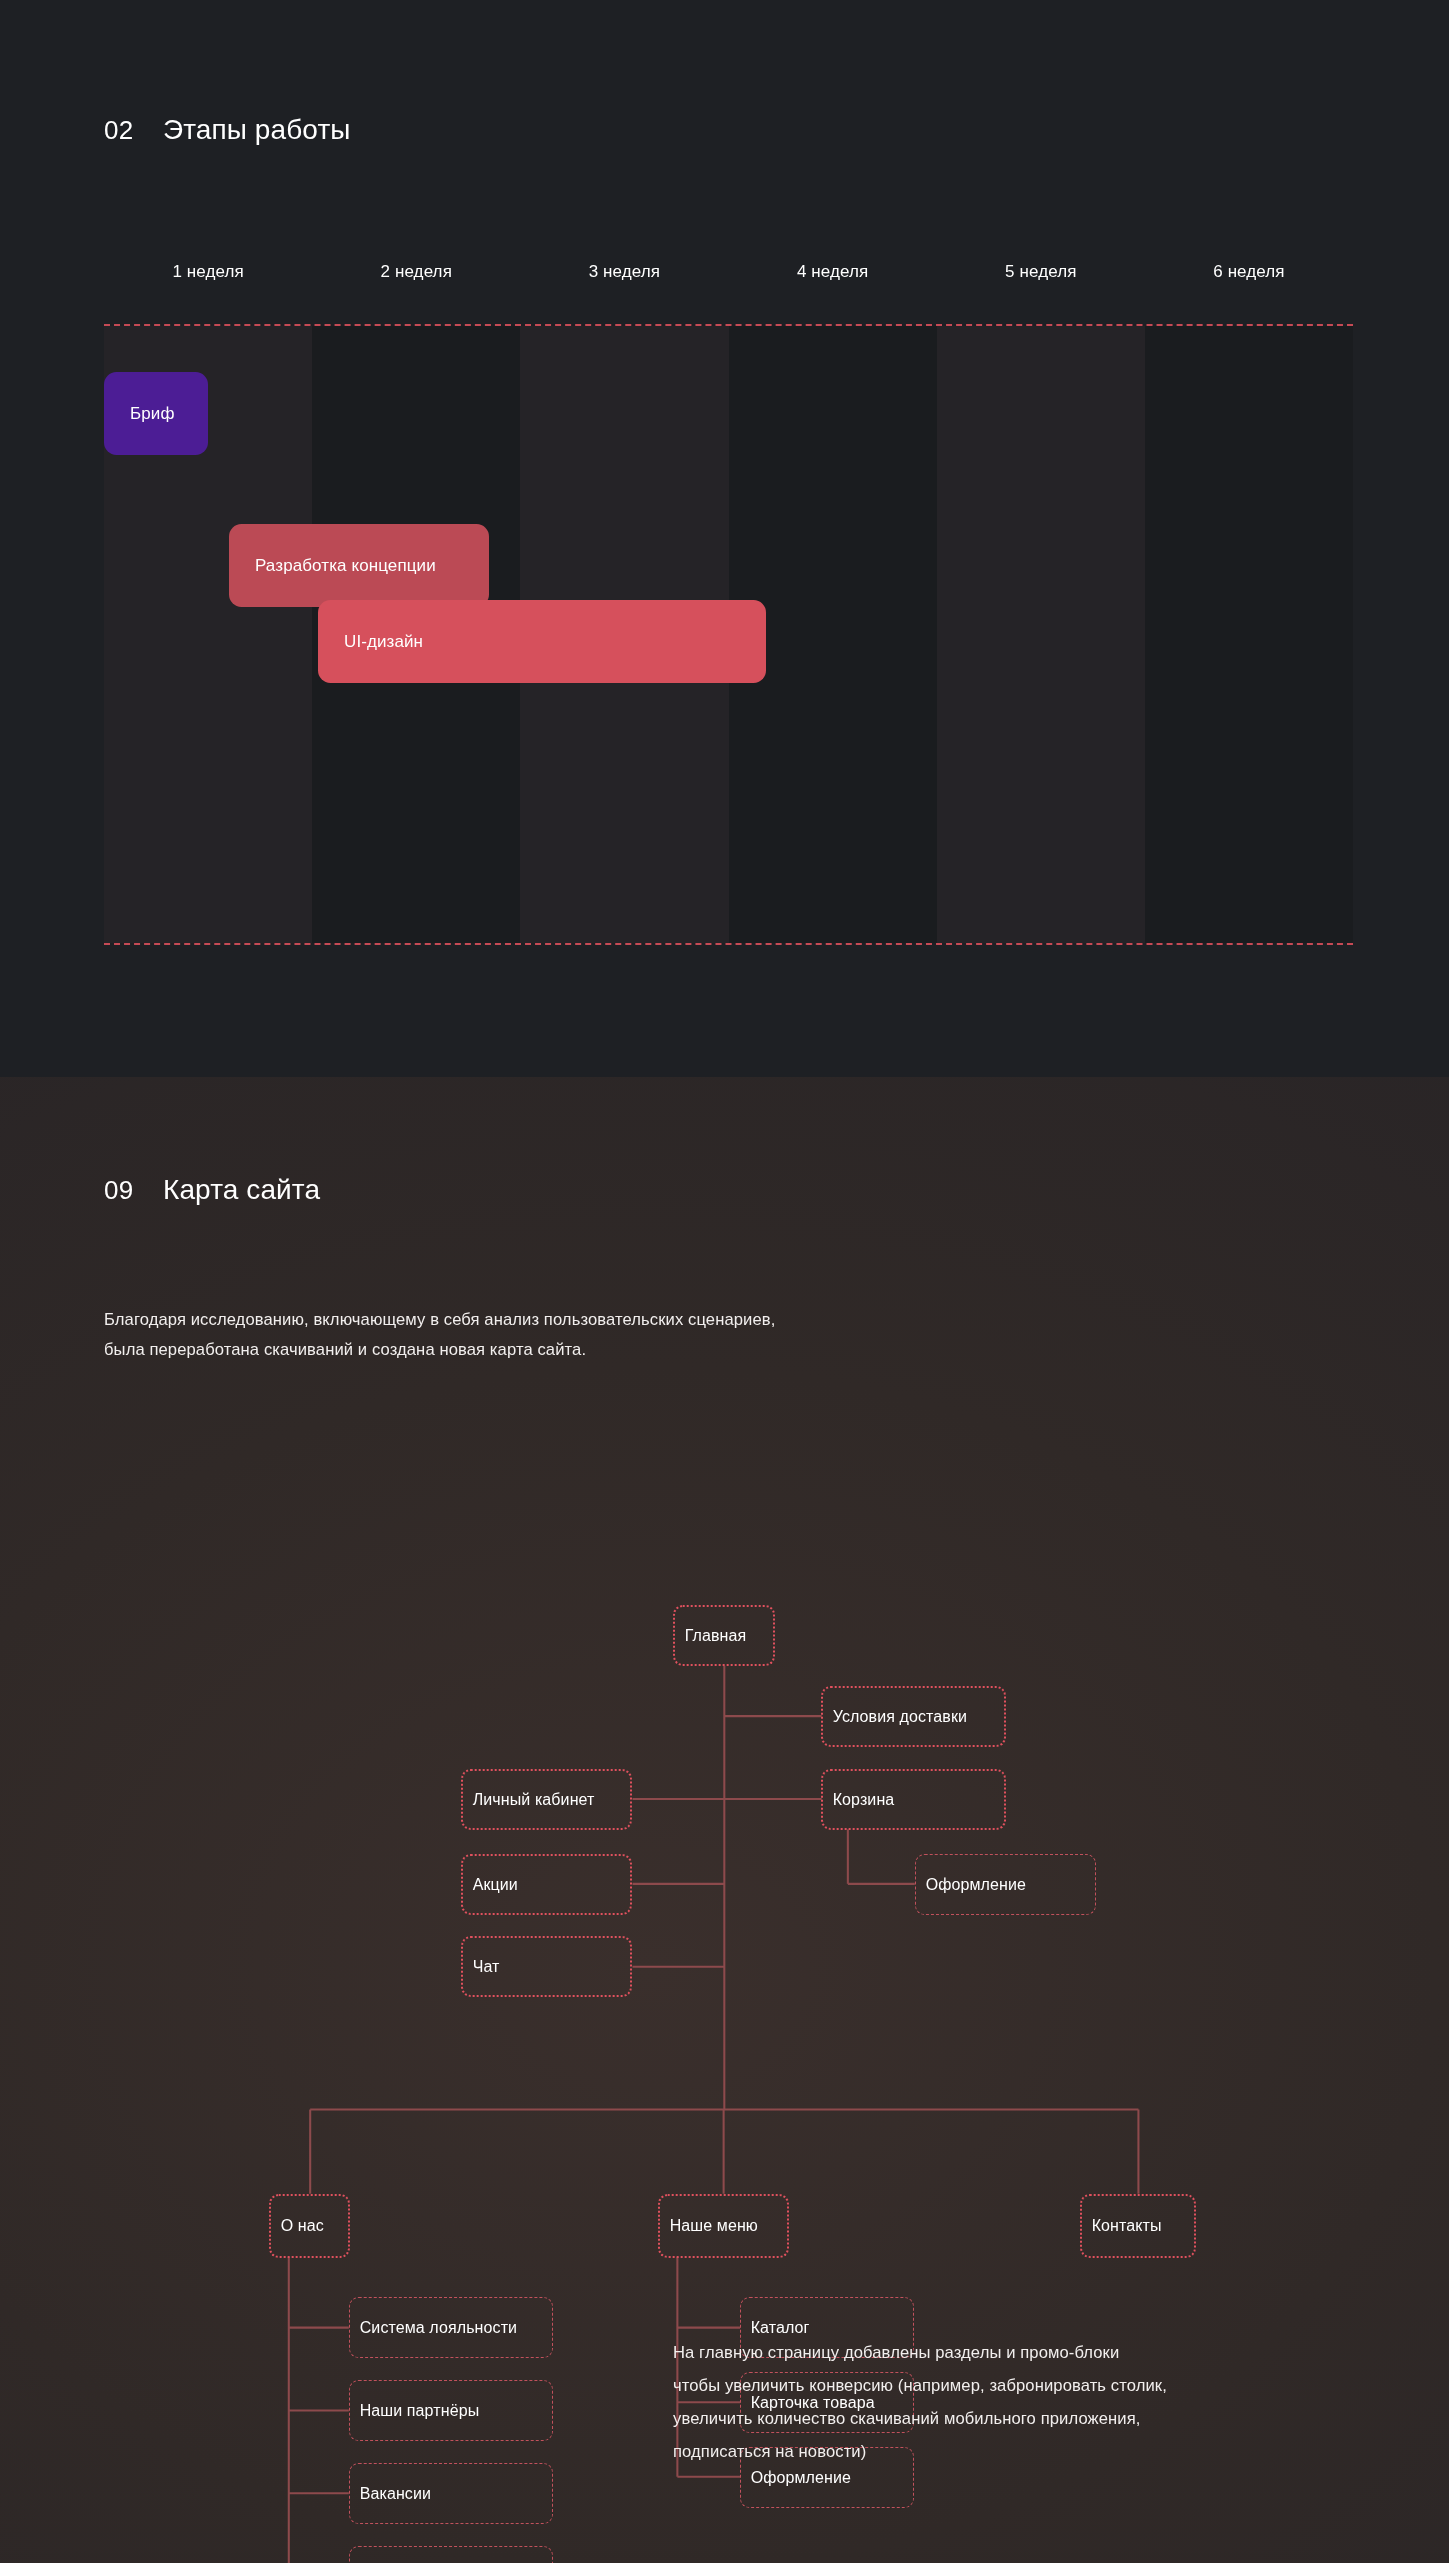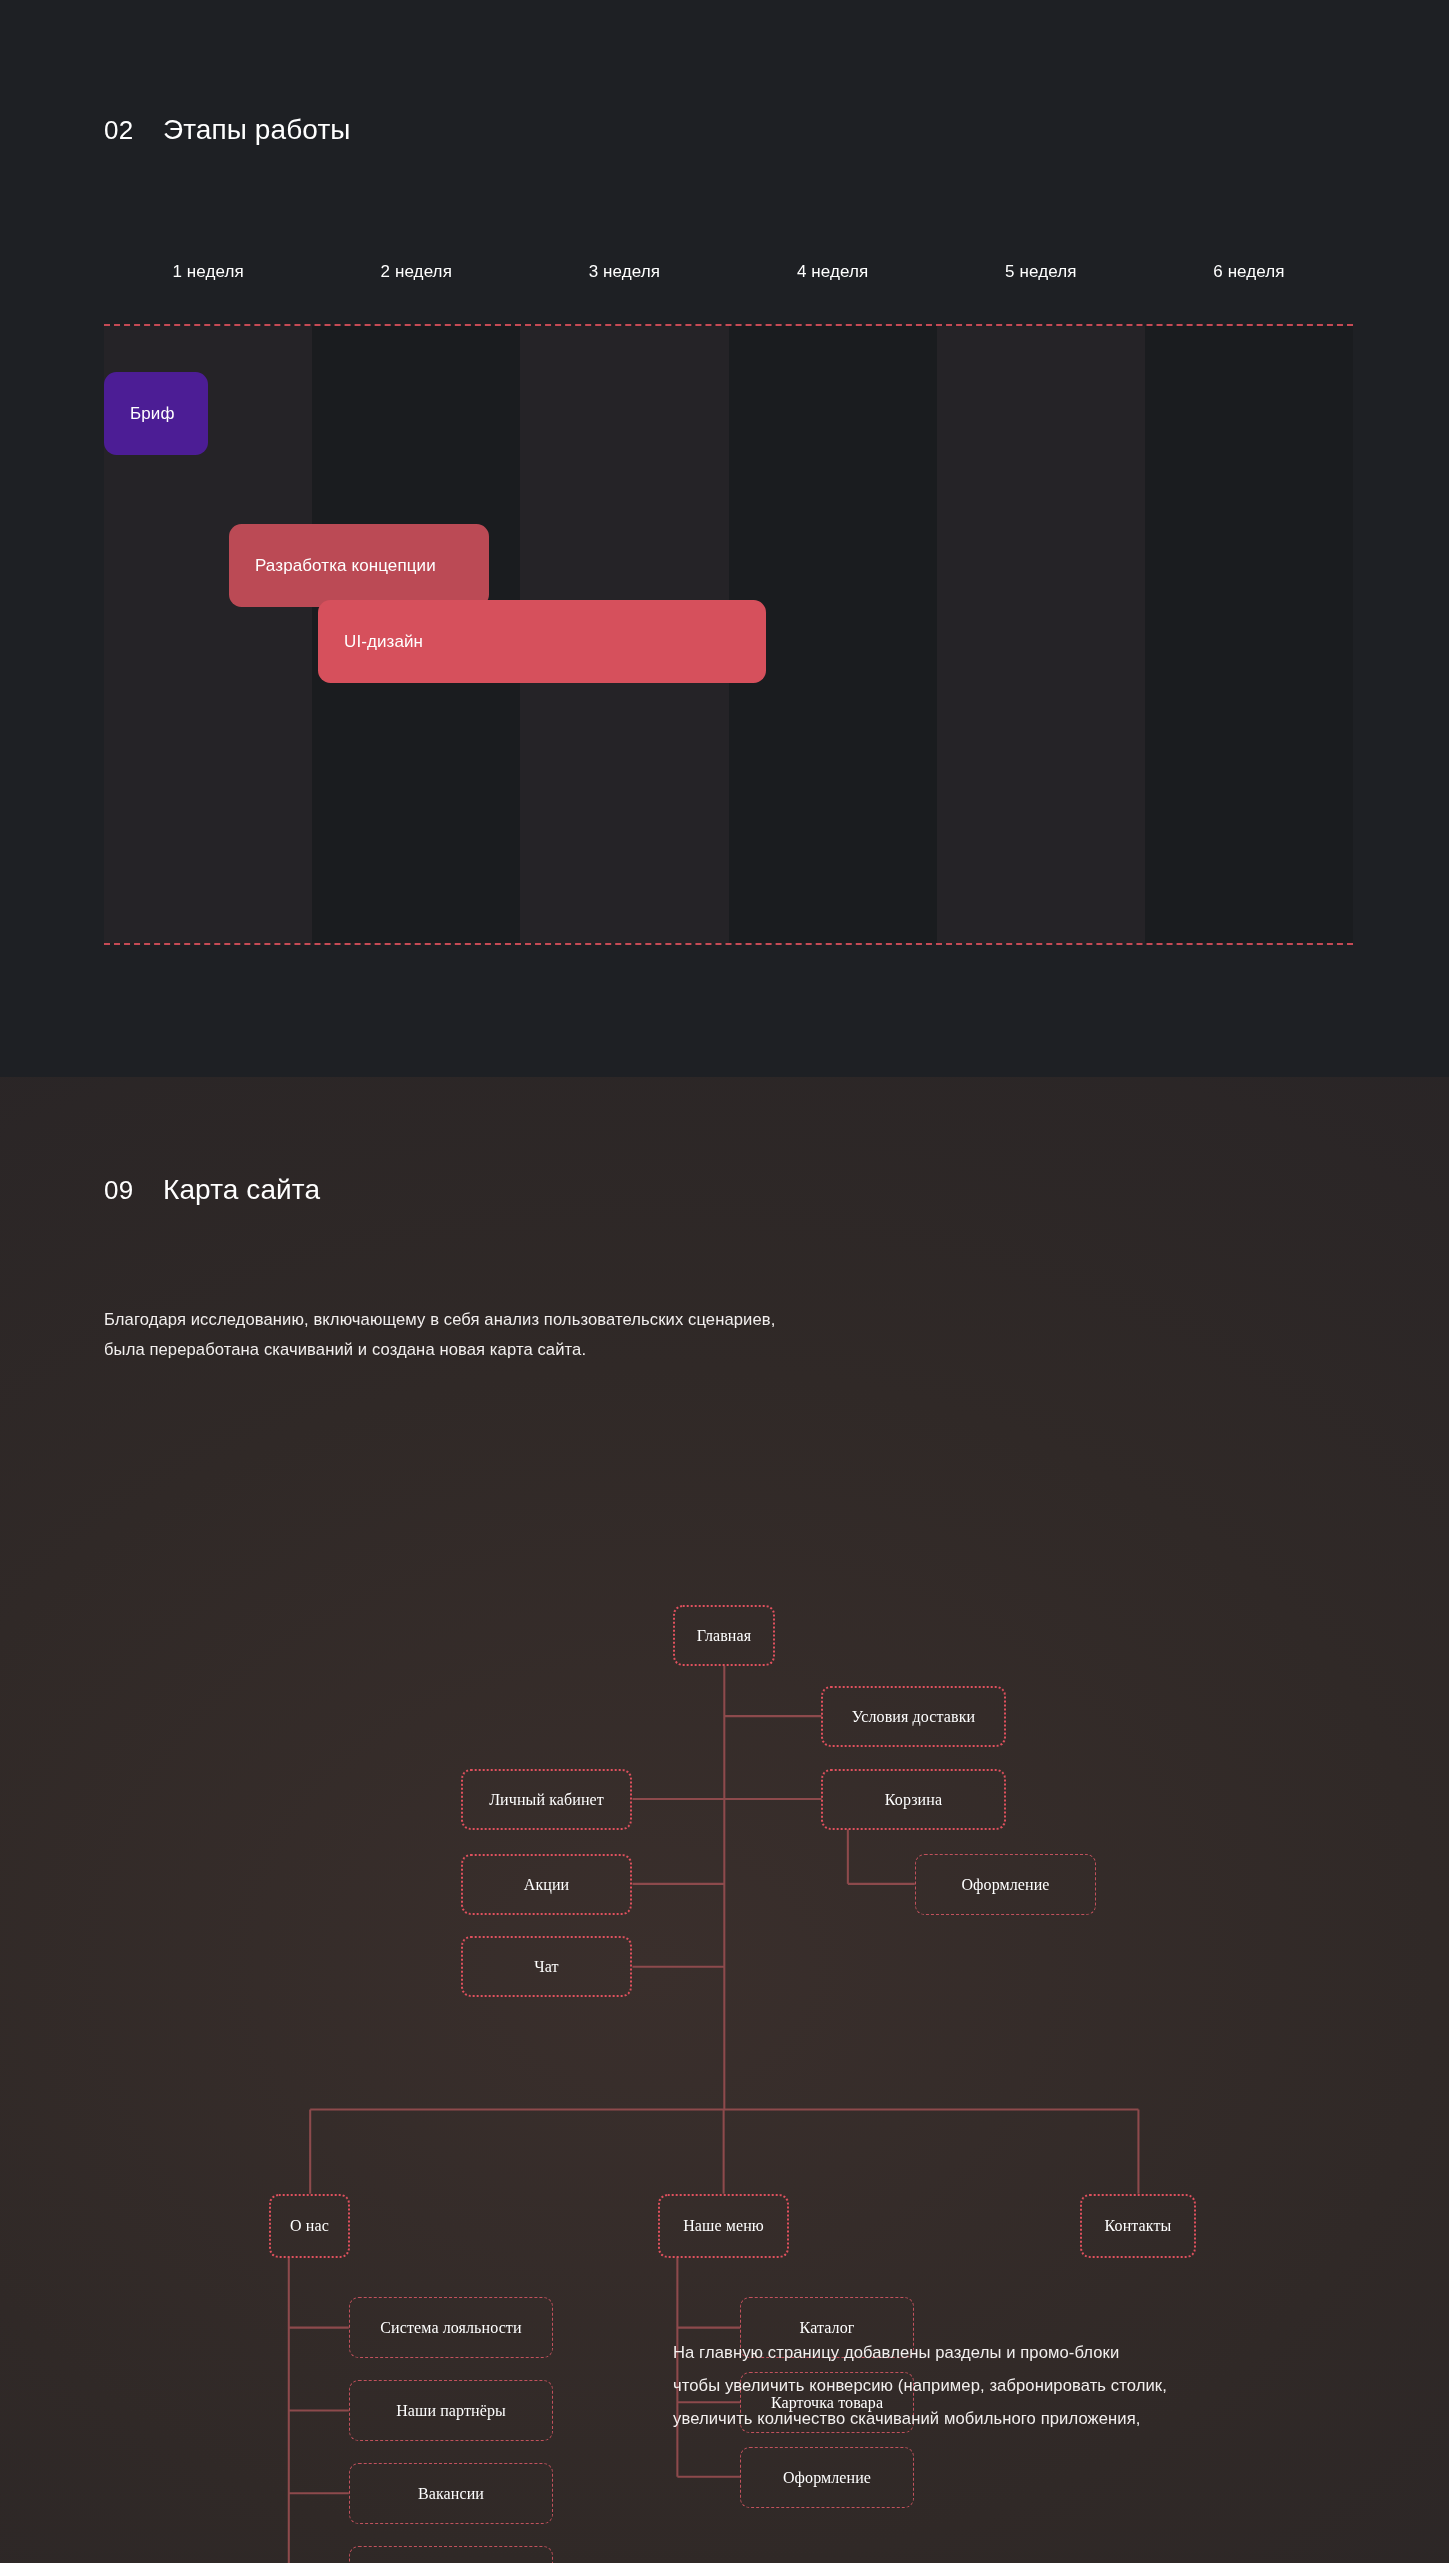--- a/index.html
+++ b/index.html
@@ -114,29 +114,27 @@
     letter-spacing: 0.1px;
     margin-top: 23px;
   }
 
   .diagram { position: absolute; left: 0; top: 0; width: 1450px; height: 1486px; }
 
   .node {
     position: absolute;
     display: flex;
     align-items: center;
-    justify-content: center;
     color: #ffffff;
     font-size: 16px;
     letter-spacing: 0.1px;
     border-radius: 9.7px;
     background: transparent;
     text-align: center;
     padding: 0 9.7px;
-    font-family: Liberation Serif, serif;
   }
   .node.lvl1 { border: 2.1px dotted #e0515e; }
   .node.lvl2 { border: 1.4px dashed #c1515c; }
 
   svg.links { position: absolute; left: 0; top: 0; width: 1450px; height: 1486px; }
 </style>
 </head>
 <body>
 
 <section class="sec-gantt">
@@ -270,16 +268,17 @@
       <div class="node lvl2" style="left: 740px; top: 1370px; width: 174px; height: 61px;">
         <span>Оформление</span>
       </div>
       <div class="node lvl2" style="left: 349px; top: 1469px; width: 204px; height: 61px;"></div>
     </div>
 
   <div class="map-note" id="map-note">
       <div>На главную страницу добавлены разделы и промо-блоки</div>
       <div>чтобы увеличить конверсию (например, забронировать столик,</div>
       <div>увеличить количество скачиваний мобильного приложения,</div>
+      <div>подписаться на новости)</div>
     </div>
 
 </section>
 
 
 </body></html>

